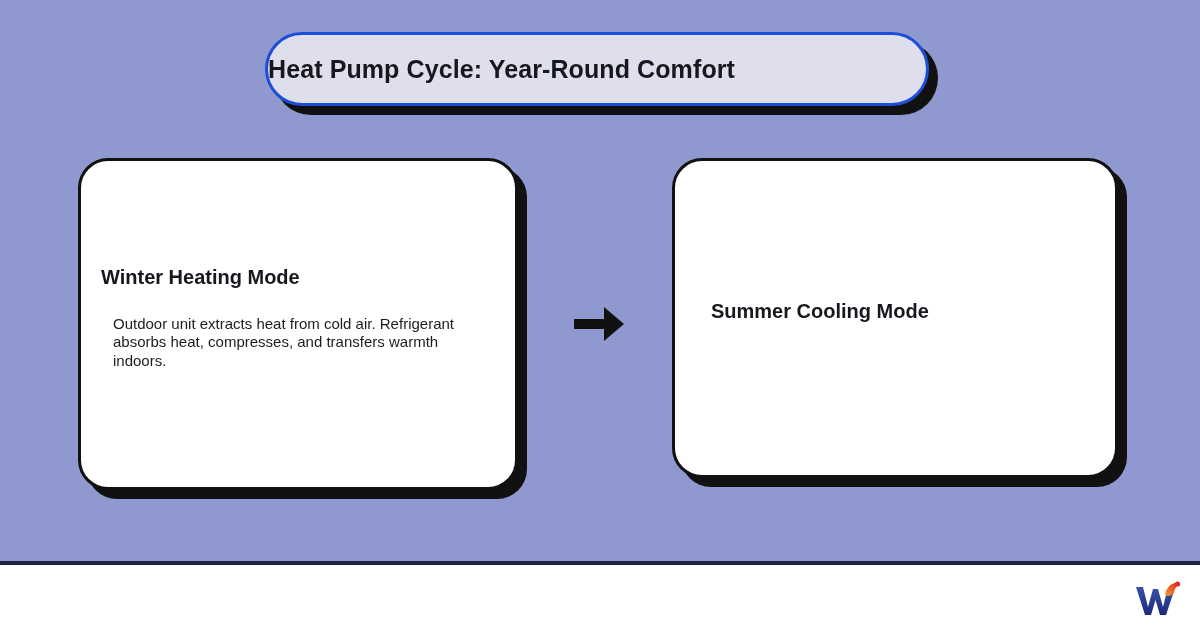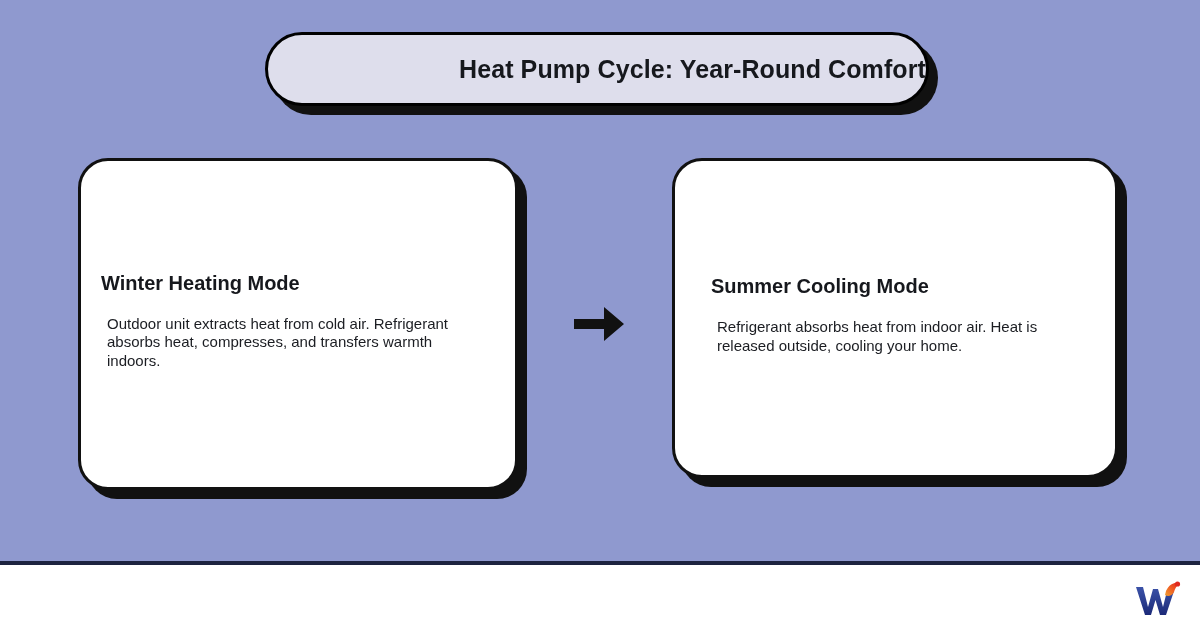--- a/index.html
+++ b/index.html
@@ -33,27 +33,27 @@
   }
 
   
   .title-pill {
     position: absolute;
     left: 265px;
     top: 32px;
     width: 664px;
     height: 74px;
     background: #dedeec;
-    border: 3px solid #000000;
+    border: 3px solid #1d4ed8;
     border-radius: 999px;
     box-shadow: 9px 9px 0 0 #111111;
     box-sizing: border-box;
     display: flex;
     align-items: center;
-    justify-content: flex-end;
+    justify-content: flex-start;
   }
   .title-text {
     font-size: 25px;
     font-weight: bold;
     color: #16181d;
     letter-spacing: 0.1px;
     text-align: center;
     white-space: nowrap;
   }
 
@@ -84,21 +84,21 @@
     font-weight: bold;
     color: #16181d;
     margin: 0 0 14px 0;
     line-height: 1.15;
   }
   .card-body {
     font-size: 15px;
     font-weight: normal;
     color: #1b1d22;
     line-height: 1.22;
-    margin: 6px;
+    margin: 12px;
   }
 
   #card-left {
     left: 78px;
     top: 158px;
     width: 440px;
     height: 332px;
   }
   #card-left .card-inner { padding-left: 20px; padding-right: 28px; }
 
@@ -163,21 +163,20 @@
 
     <div class="arrow">
       <svg width="54" height="42" viewBox="0 0 54 42" aria-hidden="true">
         <path d="M2 16 H32 L32 4 L52 21 L32 38 L32 26 H2 Z" fill="#111111"></path>
       </svg>
     </div>
 
     <div class="card" id="card-right">
       <div class="card-inner">
         <h2 class="card-heading">Summer Cooling Mode</h2>
-        <p class="card-body">Refrigerant absorbs heat from indoor air. Heat is released outside, cooling your home.</p>
       </div>
     </div>
 
   </div>
 
   <div class="footer">
     <div class="footer-logo">
       <svg width="52" height="44" viewBox="0 0 52 44" aria-hidden="true">
         <defs>
           <linearGradient id="wgrad" x1="0" y1="0" x2="0" y2="1">

